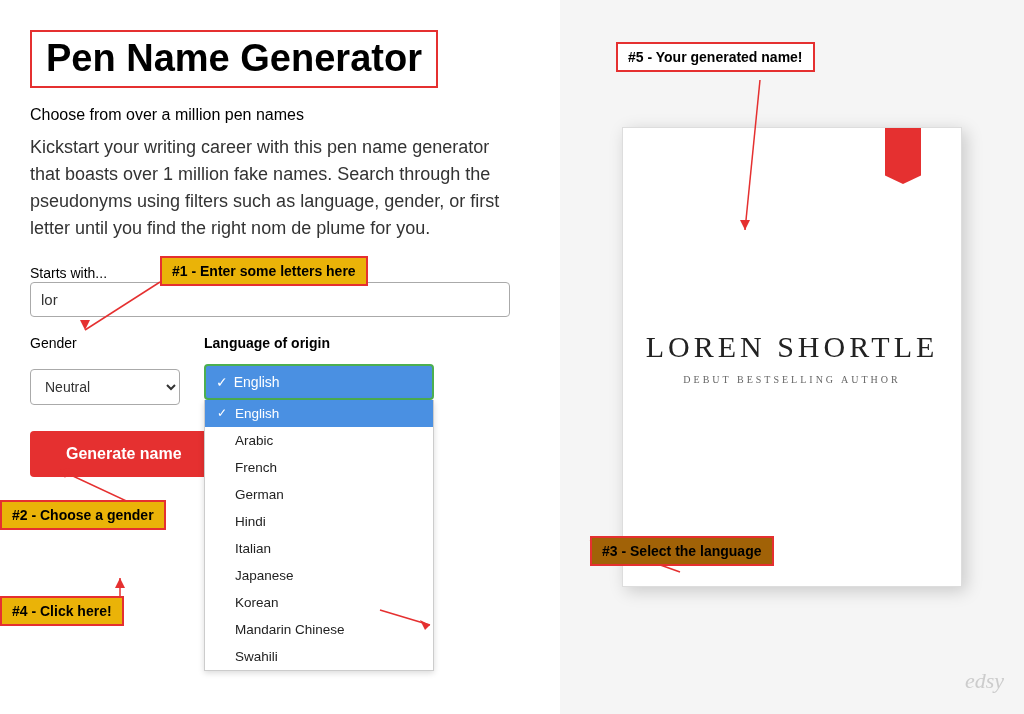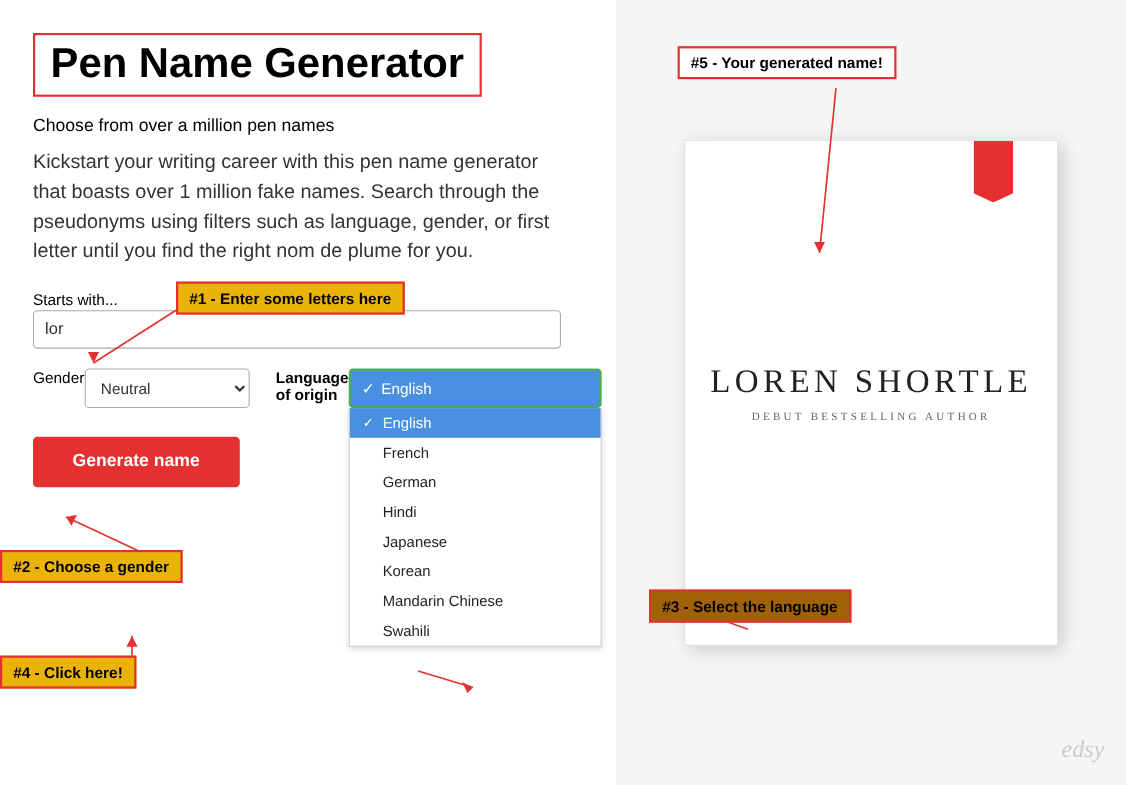--- a/index.html
+++ b/index.html
@@ -67,22 +67,23 @@
 
     .filters-row {
       display: flex;
       gap: 24px;
       margin-bottom: 18px;
       align-items: flex-start;
     }
 
     .filter-group {
       display: flex;
-      flex-direction: row;
+      flex-direction: column;
       position: relative;
+      gap: 12px;
     }
 
     .filter-group .field-label {
       margin-bottom: 6px;
     }
 
     .gender-select {
       width: 150px;
       border: 1px solid #aaa;
       border-radius: 4px;
@@ -324,29 +325,37 @@
           <span>✓</span>
           <span>English</span>
         </div>
         <div class="language-dropdown-list">
           <div class="language-option selected">
             <span class="check-icon" style="visibility:visible;">✓</span>
             <span>English</span>
           </div>
           <div class="language-option">
             <span class="check-icon">✓</span>
+            <span>Arabic</span>
+          </div>
+          <div class="language-option">
+            <span class="check-icon">✓</span>
             <span>French</span>
           </div>
           <div class="language-option">
             <span class="check-icon">✓</span>
             <span>German</span>
           </div>
           <div class="language-option">
             <span class="check-icon">✓</span>
             <span>Hindi</span>
+          </div>
+          <div class="language-option">
+            <span class="check-icon">✓</span>
+            <span>Italian</span>
           </div>
           <div class="language-option">
             <span class="check-icon">✓</span>
             <span>Japanese</span>
           </div>
           <div class="language-option">
             <span class="check-icon">✓</span>
             <span>Korean</span>
           </div>
           <div class="language-option">

